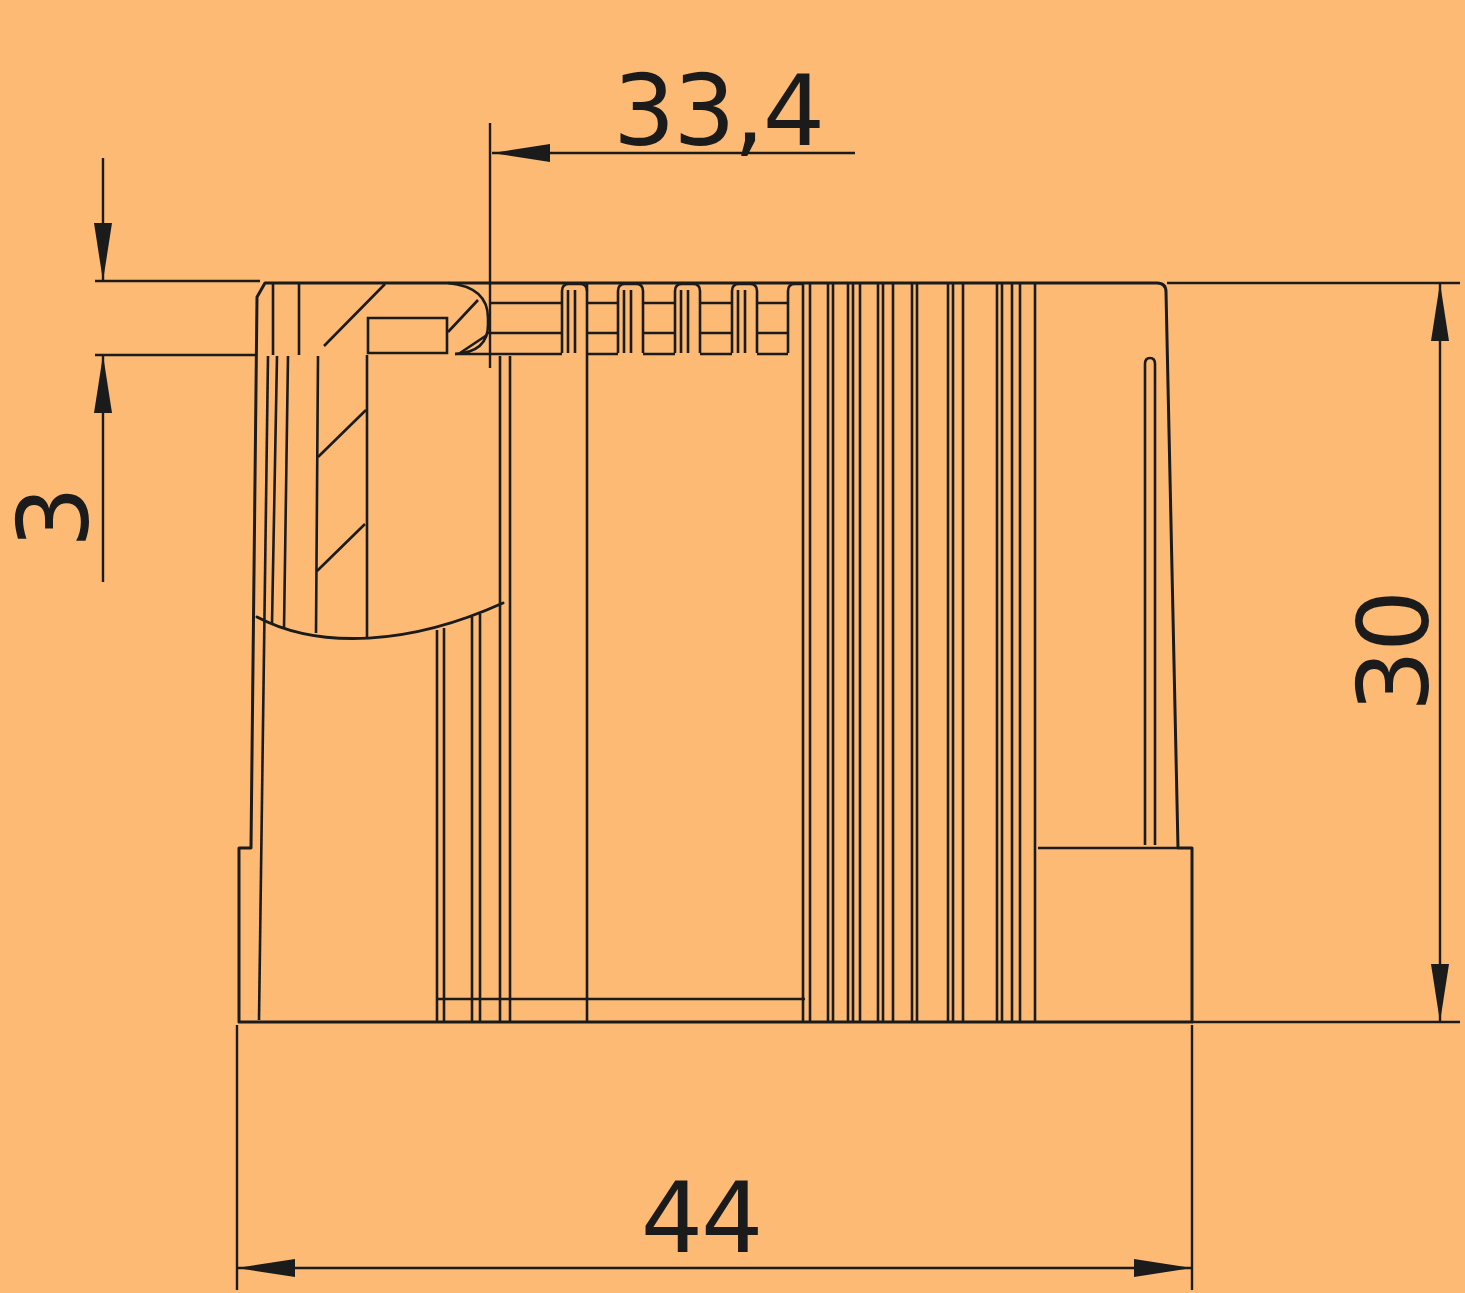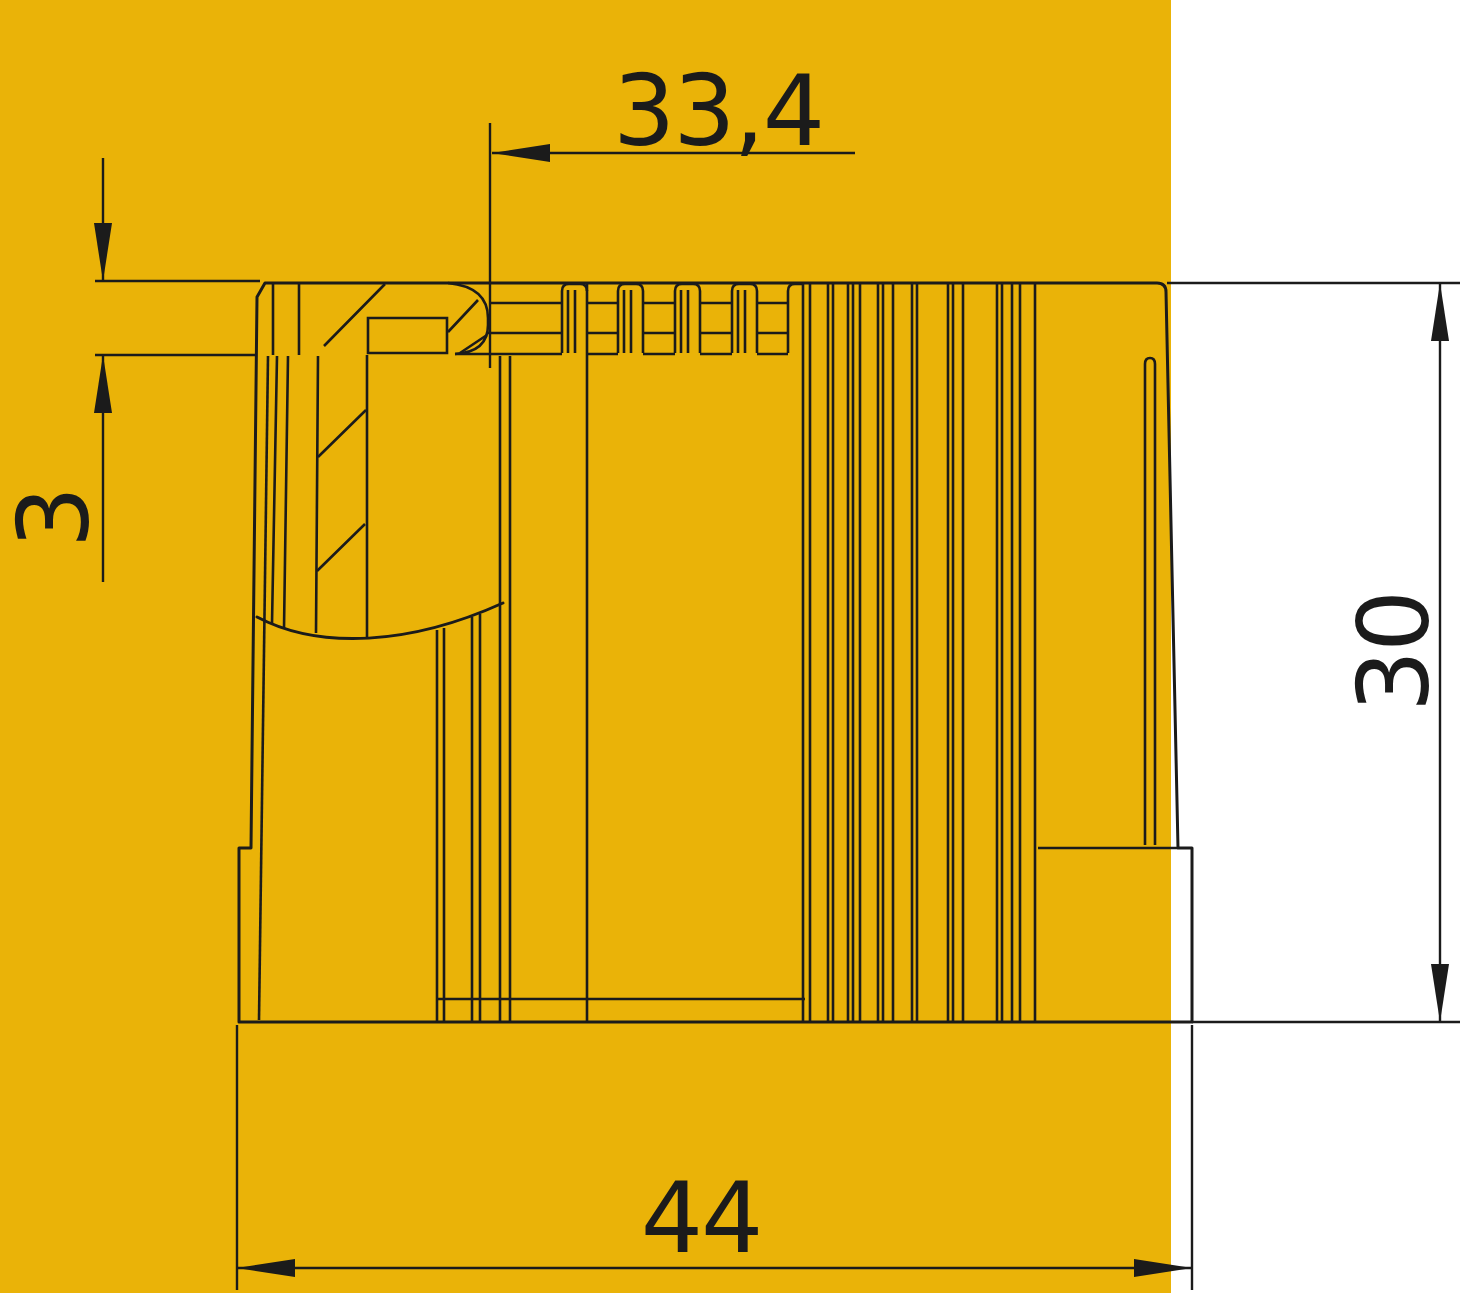--- a/index.html
+++ b/index.html
@@ -5,23 +5,23 @@
   html, body {
     margin: 0;
     padding: 0;
     background: #ffffff;
     width: 1465px;
     height: 1293px;
     overflow: hidden;
   }
   #stage {
     position: relative;
-    width: 1171px;
+    width: 1465px;
     height: 1293px;
-    background: #eab308;
+    background: #fdba74;
   }
   svg {
     display: block;
   }
   .partline {
     fill: none;
     stroke: #1b1b1b;
     stroke-width: 3;
     stroke-linecap: round;
     stroke-linejoin: round;

